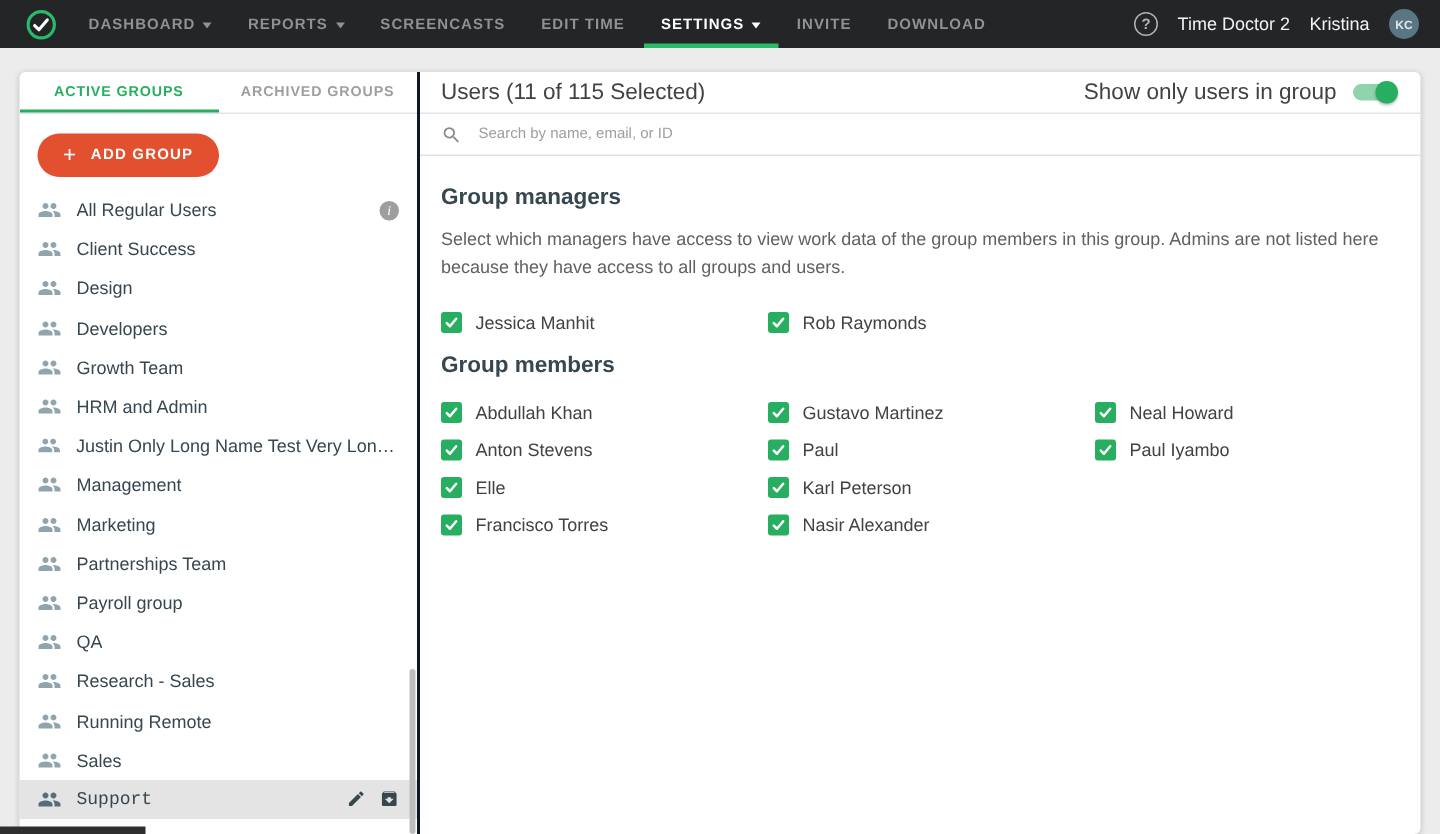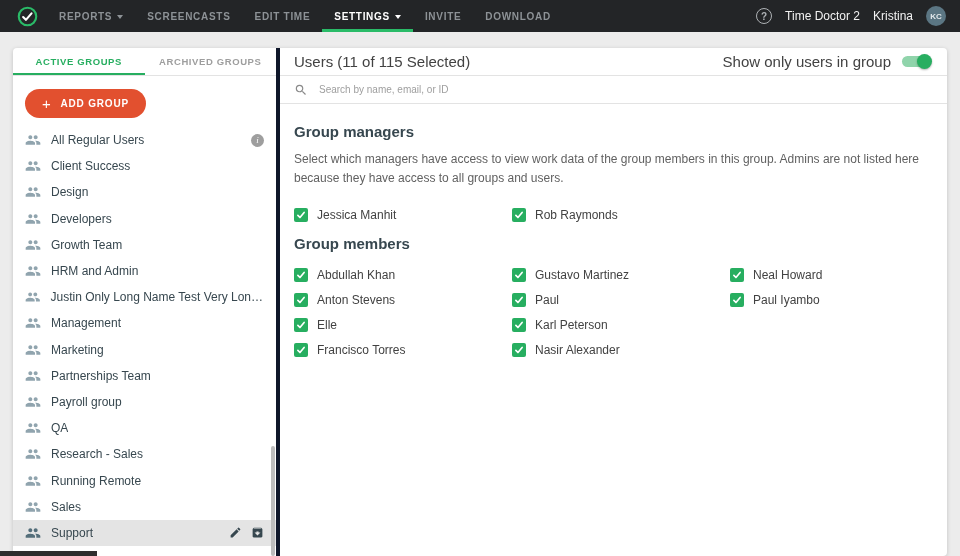--- a/index.html
+++ b/index.html
@@ -21,33 +21,33 @@
   .nav-right { margin-left:auto; display:flex; align-items:center; gap:13px; padding:0 14px; color:#f2f2f2; font-size:12px; }
   .help-icon { width:16px; height:16px; border-radius:50%; border:1.5px solid #aeb2b5; color:#aeb2b5;
                font-size:10px; font-weight:bold; display:flex; align-items:center; justify-content:center; }
   .avatar { width:20px; height:20px; border-radius:50%; background:#5b7683; color:#e2e8eb; font-size:8px;
             font-weight:bold; display:flex; align-items:center; justify-content:center; }
   
   .main { padding:16px 13px 0; }
   .card { background:#fff; border-radius:4px; box-shadow:0 1px 4px rgba(0,0,0,.18); height:508px;
           display:flex; overflow:hidden; position:relative; }
   
-  .left-panel { width:267px; border-right:4px solid #0f172a; display:flex; flex-direction:column; position:relative; flex-shrink:0; }
+  .left-panel { width:267px; border-right:2px solid #0f172a; display:flex; flex-direction:column; position:relative; flex-shrink:0; }
   .tabs { display:flex; height:28px; border-bottom:1px solid #e3e3e3; flex-shrink:0; }
   .tab { flex:1; display:flex; align-items:center; justify-content:center; font-size:9.5px; font-weight:bold;
          letter-spacing:.6px; color:#9e9e9e; cursor:pointer; }
   .tab.active { color:#27ae60; box-shadow: inset 0 -2px 0 #27ae60; }
   .add-btn { margin:13px 12px 9px; height:29px; align-self:flex-start; border:none; border-radius:15px;
              background:#e2502f; color:#fff; font-family:inherit; font-size:10px; font-weight:bold;
              letter-spacing:.8px; padding:0 17px; display:flex; align-items:center; gap:9px; cursor:pointer; }
   .add-btn .plus { font-size:15px; font-weight:normal; line-height:1; margin-top:-1px; }
   .group-list { flex:1; overflow:hidden; }
   .group-item { height:26.2px; display:flex; align-items:center; gap:10px; padding:0 12px; font-size:12px;
                 color:#37474f; cursor:pointer; }
-  .group-item.selected { background:#e4e4e4; }
+  .group-item.selected { background:#e4e4e4;font-family:Liberation Mono, monospace; }
   .g-label { white-space:nowrap; overflow:hidden; text-overflow:ellipsis; }
   .gi-actions { margin-left:auto; display:flex; gap:9px; align-items:center; }
   .info-badge { margin-left:auto; width:13px; height:13px; border-radius:50%; background:#9e9e9e; color:#fff;
                 font-size:9px; font-style:italic; font-family:"Liberation Serif", serif;
                 display:flex; align-items:center; justify-content:center; }
   .v-scroll { position:absolute; right:1px; bottom:0; width:4px; height:110px; background:#bdbdbd; border-radius:2px; }
   .h-scroll { position:fixed; left:0; bottom:0; width:97px; height:5px; background:#2e2e2e; }
   
   .right-panel { flex:1; display:flex; flex-direction:column; min-width:0; }
   .users-header { height:28px; border-bottom:1px solid #e3e3e3; display:flex; align-items:center;
@@ -74,20 +74,24 @@
 
 <div class="navbar">
   <div class="logo-wrap">
     <svg width="21" height="21" viewBox="0 0 24 24">
       <circle cx="12" cy="12" r="10" fill="none" stroke="#2abb68" stroke-width="2.4"></circle>
       <path d="M7 12.6l3.2 3.2 6.4-7.4" fill="none" stroke="#ffffff" stroke-width="2.4" stroke-linecap="round" stroke-linejoin="round"></path>
     </svg>
   </div>
   <div class="nav-menu">
       <div class="nav-item">
+        <span>DASHBOARD</span>
+        <span class="caret"></span>
+      </div>
+      <div class="nav-item">
         <span>REPORTS</span>
         <span class="caret"></span>
       </div>
       <div class="nav-item">
         <span>SCREENCASTS</span>
       </div>
       <div class="nav-item">
         <span>EDIT TIME</span>
       </div>
       <div class="nav-item active">

